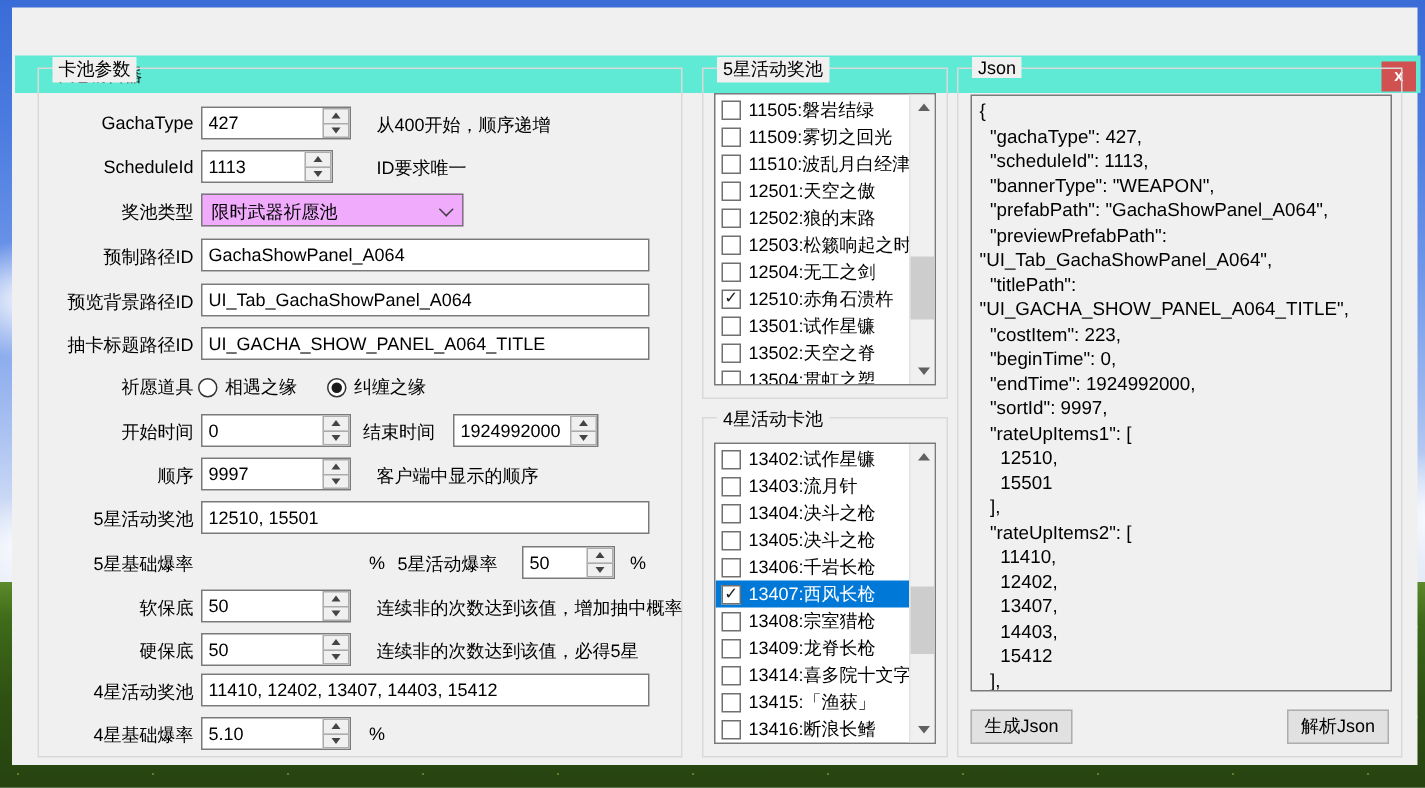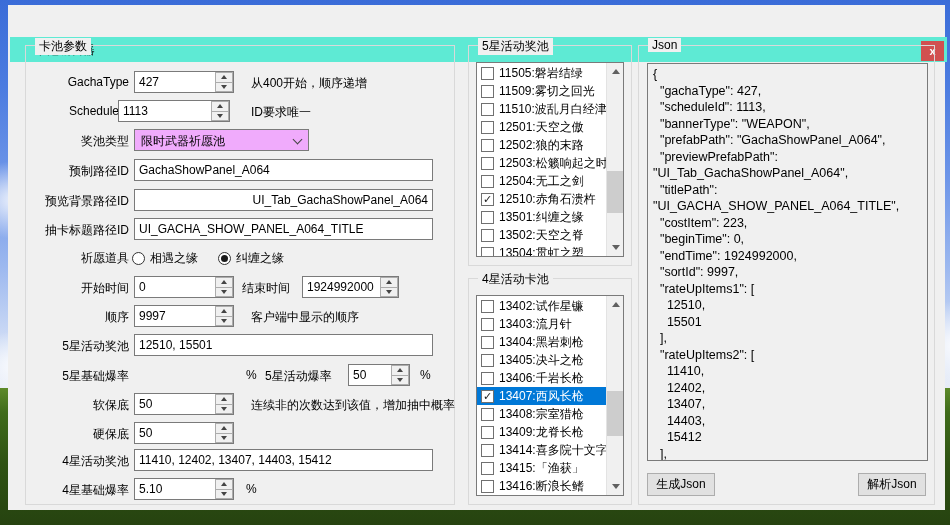--- a/index.html
+++ b/index.html
@@ -116,21 +116,21 @@
         <span class="spin-btns">
             <span class="sp-btn sp-up"></span>
             <span class="sp-btn sp-dn"></span>
           </span>
       </span>
       <span class="hint" style="left:225px;">从400开始，顺序递增</span>
     </div>
 
     <div class="frow" style="top:54px;">
       <span class="flabel">ScheduleId</span>
-      <span class="spin" style="left:92px;width:112px;">
+      <span class="spin" style="left:108px;width:88px;">
         <input class="tinput" value="1113" style="">
         <span class="spin-btns">
             <span class="sp-btn sp-up"></span>
             <span class="sp-btn sp-dn"></span>
           </span>
       </span>
       <span class="hint" style="left:225px;">ID要求唯一</span>
     </div>
 
     <div class="frow" style="top:83px;">
@@ -141,21 +141,21 @@
       </span>
     </div>
 
     <div class="frow" style="top:113px;">
       <span class="flabel">预制路径ID</span>
       <input class="tinput" style="left: 108px; width: 299px;" value="GachaShowPanel_A064">
     </div>
 
     <div class="frow" style="top:143px;">
       <span class="flabel">预览背景路径ID</span>
-      <input class="tinput" style="left: 108px; width: 299px; text-align: right;" value="UI_Tab_GachaShowPanel_A064">
+      <input class="tinput" style="left: 108px; width: 299px;" value="UI_Tab_GachaShowPanel_A064">
     </div>
 
     <div class="frow" style="top:172px;">
       <span class="flabel">抽卡标题路径ID</span>
       <input class="tinput" style="left: 108px; width: 299px;" value="UI_GACHA_SHOW_PANEL_A064_TITLE">
     </div>
 
     <div class="frow" style="top:202px;height:18px;">
       <span class="flabel" style="top:2px;font-family:Liberation Serif, serif;">祈愿道具</span>
       <span class="radio-group" style="left:106px;top:1px;">
@@ -234,20 +234,21 @@
 
     <div class="frow" style="top:376px;">
       <span class="flabel">硬保底</span>
       <span class="spin" style="left:108px;width:100px;">
         <input class="tinput" value="50" style="">
         <span class="spin-btns">
             <span class="sp-btn sp-up"></span>
             <span class="sp-btn sp-dn"></span>
           </span>
       </span>
+      <span class="hint" style="left:225px;">连续非的次数达到该值，必得5星</span>
     </div>
 
     <div class="frow" style="top:403px;">
       <span class="flabel">4星活动奖池</span>
       <input class="tinput" style="left: 108px; width: 299px;" value="11410, 12402, 13407, 14403, 15412">
     </div>
 
     <div class="frow" style="top:432px;">
       <span class="flabel">4星基础爆率</span>
       <span class="spin" style="left:108px;width:100px;">
@@ -292,21 +293,21 @@
           <div class="list-row">
             <span class="checkbox"></span>
             <span class="row-label">12504:无工之剑</span>
           </div>
           <div class="list-row">
             <span class="checkbox">✓</span>
             <span class="row-label">12510:赤角石溃杵</span>
           </div>
           <div class="list-row">
             <span class="checkbox"></span>
-            <span class="row-label">13501:纠缠之缘</span>
+            <span class="row-label">13501:试作星镰</span>
           </div>
           <div class="list-row">
             <span class="checkbox"></span>
             <span class="row-label">13502:天空之脊</span>
           </div>
           <div class="list-row">
             <span class="checkbox"></span>
             <span class="row-label">13504:贯虹之槊</span>
           </div>
         </div>
@@ -325,21 +326,21 @@
           <div class="list-row">
             <span class="checkbox"></span>
             <span class="row-label">13402:试作星镰</span>
           </div>
           <div class="list-row">
             <span class="checkbox"></span>
             <span class="row-label">13403:流月针</span>
           </div>
           <div class="list-row">
             <span class="checkbox"></span>
-            <span class="row-label">13404:黑岩刺枪</span>
+            <span class="row-label">13404:决斗之枪</span>
           </div>
           <div class="list-row">
             <span class="checkbox"></span>
             <span class="row-label">13405:决斗之枪</span>
           </div>
           <div class="list-row">
             <span class="checkbox"></span>
             <span class="row-label">13406:千岩长枪</span>
           </div>
           <div class="list-row selected">

